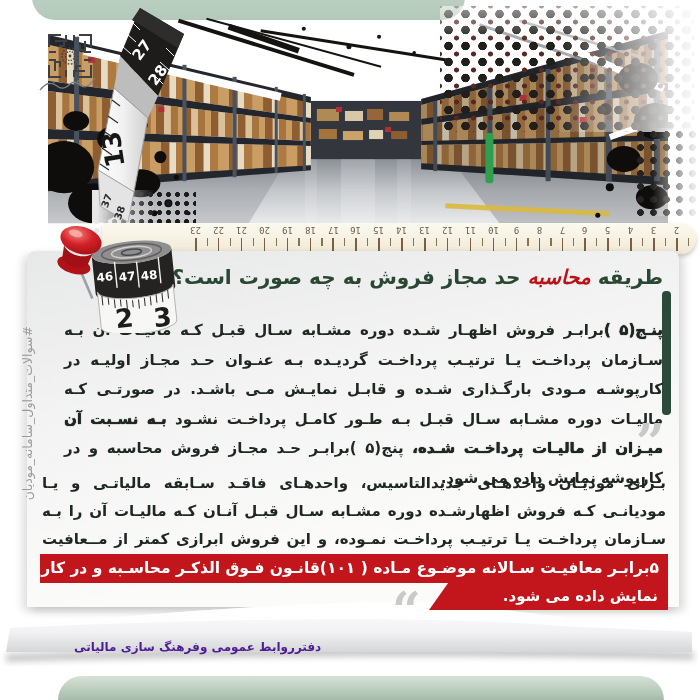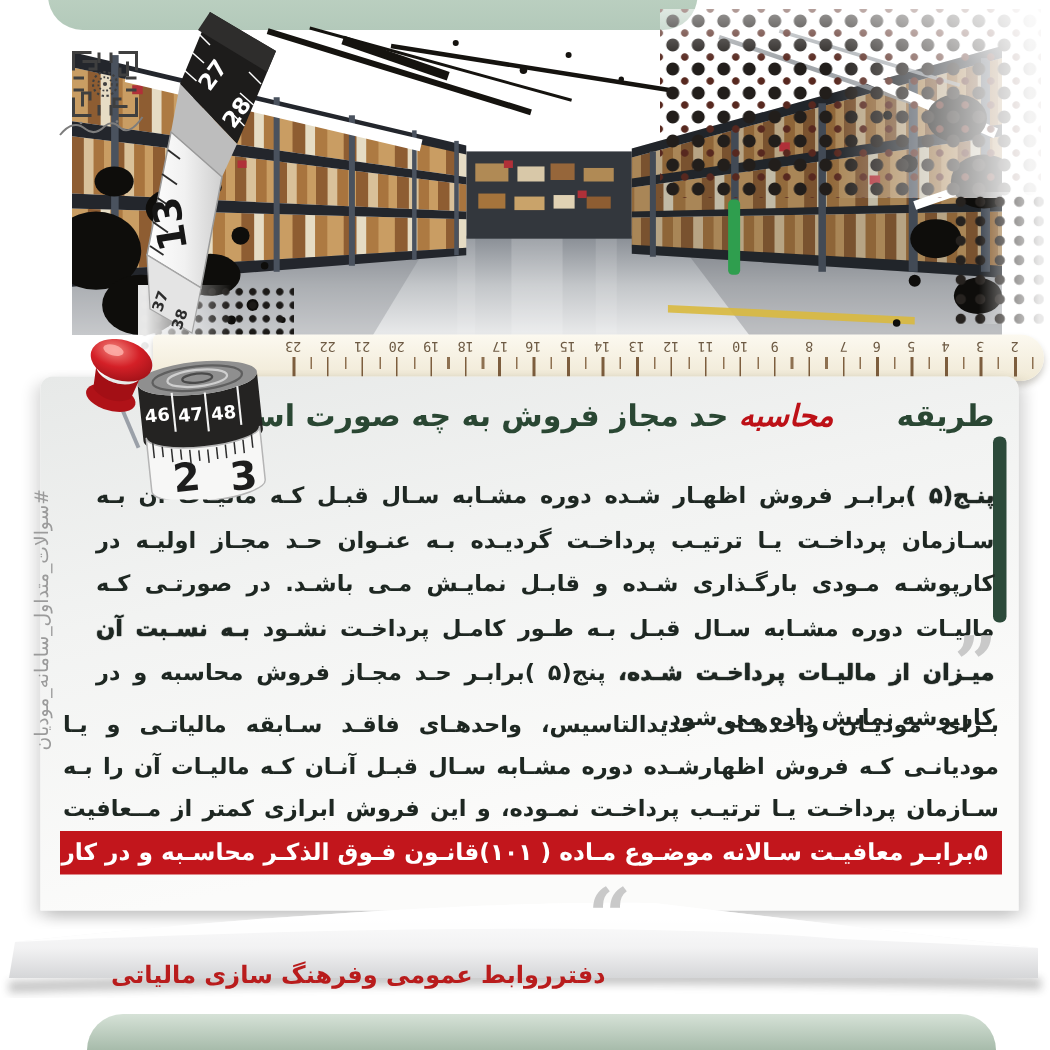--- a/index.html
+++ b/index.html
@@ -64,21 +64,21 @@
   .quote{z-index:5;color:#c9c9c9;font-family:"DejaVu Serif",serif;font-weight:bold;
          font-size:50px;line-height:30px;}
   .quote-close{left:636px;top:428px;}
   .quote-open{left:392px;top:596px;}
   .redbar{z-index:6;background:#c2161c;color:#ffffff;font-weight:bold;direction:rtl;
           text-align:right;box-sizing:border-box;overflow:hidden;white-space:nowrap;}
   .redbar1{left:40px;top:554px;width:628px;height:29px;font-size:15.5px;line-height:29px;
            padding:0 9px;}
   .redbar2{left:429px;top:583px;width:239px;height:27px;font-size:15px;line-height:27px;
            padding:0 10px;clip-path:polygon(8% 0,100% 0,100% 100%,0 100%);}
-  .footer{left:74px;top:640px;z-index:6;font-size:16px;font-weight:bold;color:#b91c1c;}
+  .footer{left:74px;top:640px;z-index:6;font-size:12px;font-weight:bold;color:#4c1d95;}
   .hashtag{left:20px;top:568px;width:242px;height:16px;z-index:5;
            transform:rotate(-90deg);transform-origin:0 0;
            direction:rtl;font-size:12.5px;color:#9b9b9b;white-space:nowrap;}
 
   
   .logo-wrap{left:34px;top:30px;width:72px;height:72px;z-index:3;}
   .tape{left:70px;top:8px;width:130px;height:325px;z-index:7;}
   .pushpin{left:44px;top:226px;width:80px;height:80px;z-index:8;}
 </style>
 </head>
@@ -343,26 +343,27 @@
       <div class="rcell">
         <span class="rnum">23</span>
         <i class="ta"></i>
         <i class="tb"></i>
       </div>
     </div>
 
   <div class="abs paper"></div>
   <div class="abs green-bar"></div>
 
-  <div class="abs title fa"><span style="color: rgb(42, 71, 51); margin-left: 35px;">طریقه </span><span style="color: rgb(189, 17, 23); font-style: italic;">محاسبه</span><span style="color: rgb(42, 71, 51);"> حد مجاز فروش به چه صورت است؟</span></div>
+  <div class="abs title fa"><span style="color: rgb(42, 71, 51);">طریقه </span><span style="color: rgb(189, 17, 23); font-style: italic;">محاسبه</span><span style="color: rgb(42, 71, 51);"> حد مجاز فروش به چه صورت است؟</span></div>
   <div class="abs p1 fa"><span class="xb">پنـج(۵ )</span><span>برابـر فروش اظهـار شـده دوره مشـابه سـال قبـل کـه مالیـات آن بـه سـازمان پرداخـت یـا ترتیـب پرداخـت گردیـده بـه عنـوان حـد مجـاز اولیـه در کارپوشـه مـودی بارگـذاری شـده و قابـل نمایـش مـی باشـد. در صورتـی کـه مالیـات دوره مشـابه سـال قبـل بـه طـور کامـل پرداخـت نشـود </span><span class="xb">بـه نسـبت آن میـزان از مالیـات پرداخـت شـده،</span><span> پنج(۵ )برابـر حـد مجـاز فروش محاسبه و در کارپوشه نمایش داده می شود.</span></div>
   <div class="abs quote quote-close">”</div>
   <div class="abs p2 fa"><span>بـرای مودیـان واحدهـای جدیدالتاسیس، واحدهـای فاقـد سـابقه مالیاتـی و یـا مودیانـی کـه فروش اظهارشـده دوره مشـابه سـال قبـل آنـان کـه مالیـات آن را بـه سـازمان پرداخـت یـا ترتیـب پرداخـت نمـوده، و این فروش ابرازی کمتر از مــعافیت ســالانه موضوع ماده (۱۰۱ )قانون مالیاتهای مستقیم بـاشد؛نیـز</span></div>
 
   <div class="abs redbar redbar1">۵برابـر معافیـت سـالانه موضـوع مـاده ( ۱۰۱)قانـون فـوق الذکـر محاسـبه و در کارپوشـه</div>
+  <div class="abs redbar redbar2">نمایش داده می شود.</div>
   <div class="abs quote quote-open">“</div>
 
   <svg class="abs curl" viewBox="0 0 700 80" aria-hidden="true">
     <defs>
       <linearGradient id="curlG" x1="0" y1="0" x2="0" y2="1">
         <stop offset="0" stop-color="#ffffff"></stop>
           <stop offset="0.6" stop-color="#f2f2f3"></stop>
           <stop offset="1" stop-color="#d5d6d8"></stop>
       </linearGradient>
       <filter id="soft" x="-20%" y="-20%" width="140%" height="140%">

